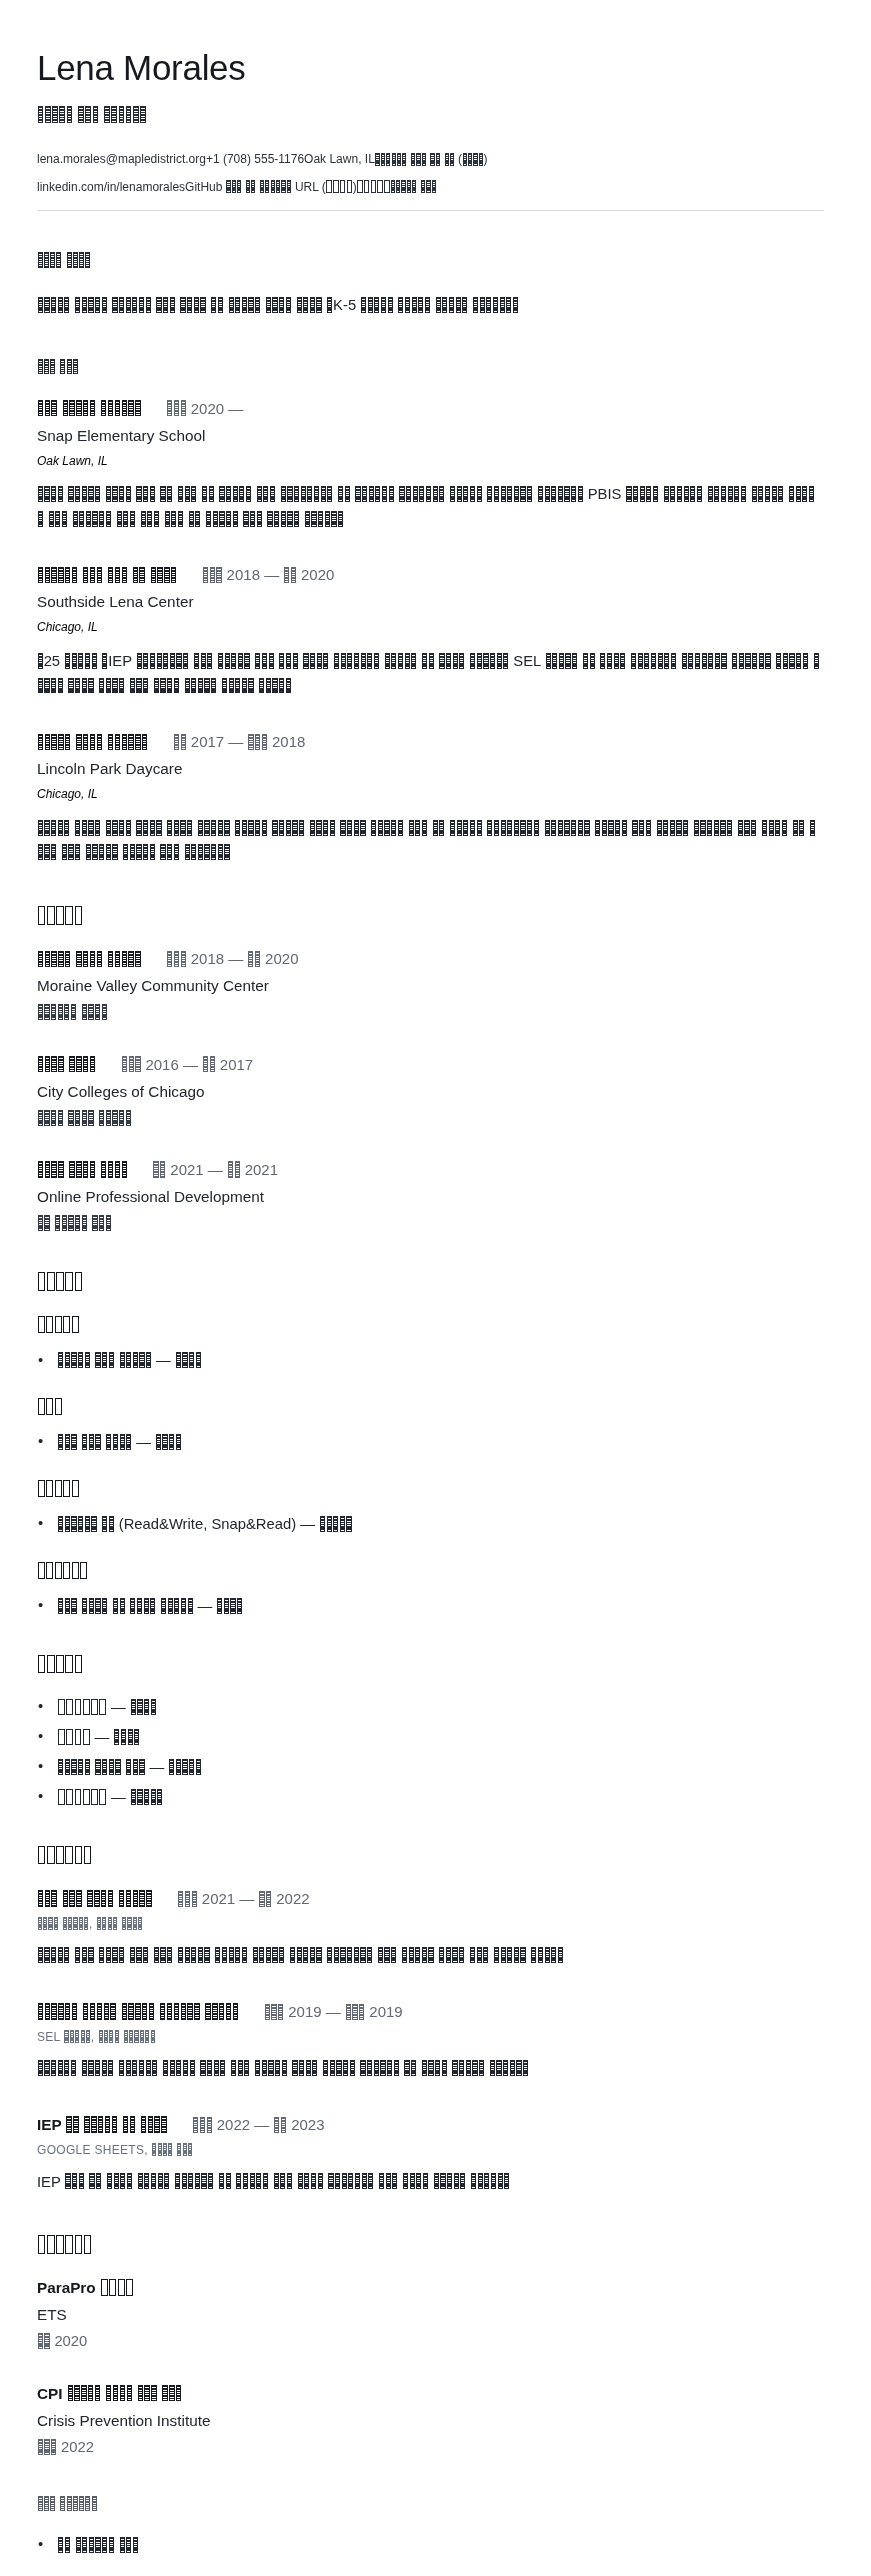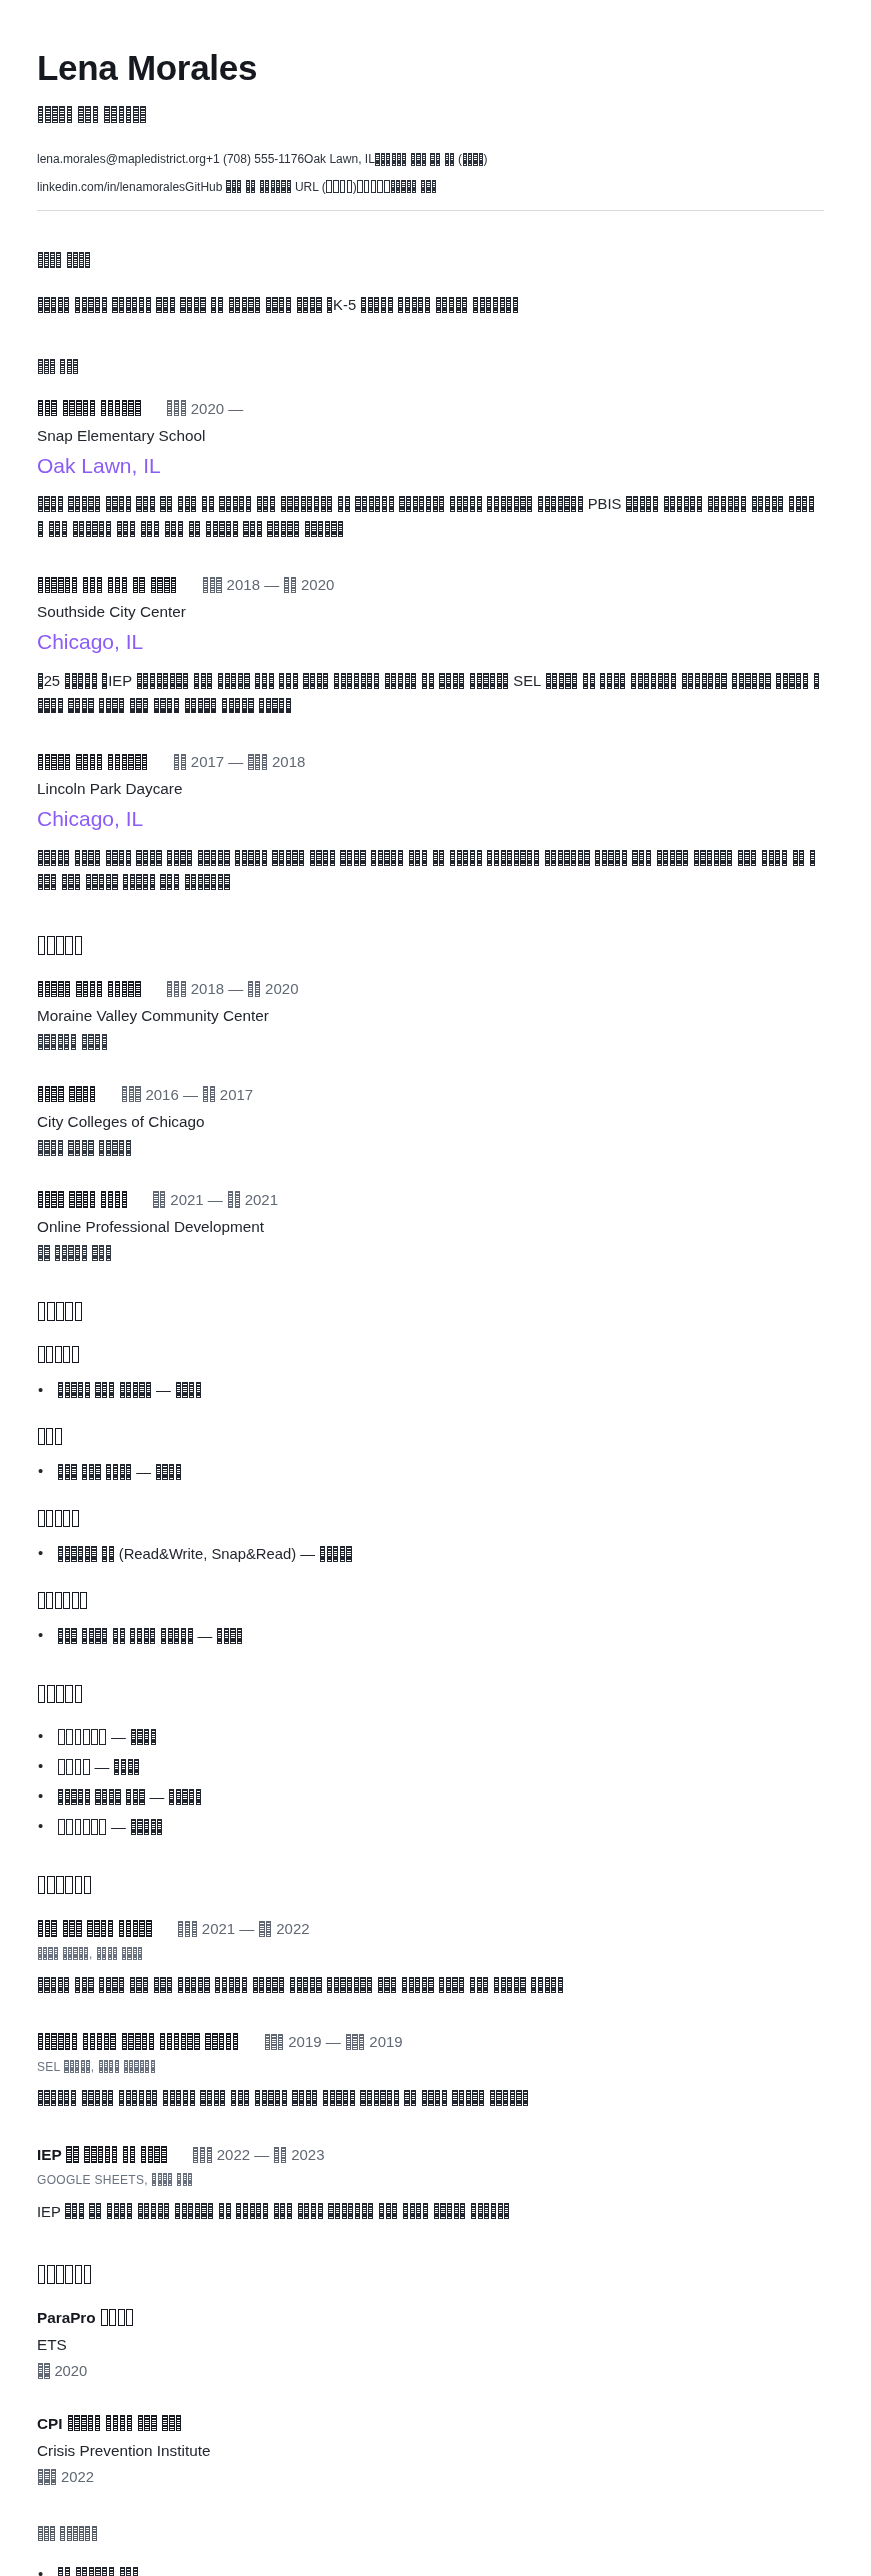--- a/index.html
+++ b/index.html
@@ -16,37 +16,37 @@
   }
   
   .hb {
     display:inline-block; box-sizing:border-box;
     width:0.46em; height:1.1em; margin:0 0.05em;
     vertical-align:-0.2em;
     border:0.085em solid currentColor; background:transparent;
   }
   .ttl .tf, .name-line .tf { border-width:0.062em; }
 
-  h1 { font-size:35px; font-weight:700; margin:0 0 18px; letter-spacing:-0.3px; color:#16191f; }
+  h1 { font-size:35px; font-weight:400; margin:0 0 18px; letter-spacing:-0.3px; color:#16191f; }
   .subtitle { font-size:16px; color:#262b33; margin:0 0 28px; }
   .contact { font-size:12px; color:#2c323b; margin:0 0 13.6px; }
   hr.rule { border:none; border-top:1.1px solid #d7dadd; margin:16px 0 0; }
 
   section { margin-top:41px; }
   h2 { font-weight:400; margin:0 0 25px; }
   .h-filled  { font-size:14px; color:#262b33; }
   .h-outline { font-size:16.5px; color:#16191f; }
   .h-muted   { font-size:14px; color:#565d66; }
 
   .entry + .entry { margin-top:35px; }
   .trow { margin:0 0 9px; }
   .ttl  { font-size:15.3px; font-weight:700; color:#16191f; }
   .date { font-size:15px; color:#616873; margin-left:25px; font-weight:400; white-space:nowrap; }
   .company  { font-size:15.3px; color:#22262e; margin:0 0 9px; }
-  .location { font-size:21px; color:#8b5cf6; margin:0 0 14.8px; }
+  .location { font-size:12px; color:#000000; margin:0 0 14.8px;font-style:italic; }
   .desc { font-size:14.8px; color:#22262e; line-height:1.66; margin:0; max-width:783px; }
   .note { font-size:14.8px; color:#333a44; margin:0; }
   .tech { font-size:12px; color:#6a7280; letter-spacing:0.3px; margin:0 0 12.5px; }
   .dline { font-size:14.8px; color:#616873; margin:0; }
 
   ul.blist { list-style:none; margin:0; padding:0; }
   ul.blist li { position:relative; padding-left:20.4px; margin:0 0 13.6px; font-size:14.8px; color:#22262e; }
   ul.blist li:last-child { margin-bottom:0; }
   ul.blist li::before { content:"\2022"; position:absolute; left:1.1px; top:-0.6px; color:currentColor; }
 
@@ -81,21 +81,21 @@
       </div>
       <div class="company">Snap Elementary School</div>
       <div class="location">Oak Lawn, IL</div>
       <p class="desc"><span class="tf"></span><span class="tf"></span><span class="tf"></span><span class="tf"></span> <span class="tf"></span><span class="tf"></span><span class="tf"></span><span class="tf"></span><span class="tf"></span> <span class="tf"></span><span class="tf"></span><span class="tf"></span><span class="tf"></span> <span class="tf"></span><span class="tf"></span><span class="tf"></span> <span class="tf"></span><span class="tf"></span> <span class="tf"></span><span class="tf"></span><span class="tf"></span> <span class="tf"></span><span class="tf"></span> <span class="tf"></span><span class="tf"></span><span class="tf"></span><span class="tf"></span><span class="tf"></span> <span class="tf"></span><span class="tf"></span><span class="tf"></span> <span class="tf"></span><span class="tf"></span><span class="tf"></span><span class="tf"></span><span class="tf"></span><span class="tf"></span><span class="tf"></span><span class="tf"></span> <span class="tf"></span><span class="tf"></span> <span class="tf"></span><span class="tf"></span><span class="tf"></span><span class="tf"></span><span class="tf"></span><span class="tf"></span> <span class="tf"></span><span class="tf"></span><span class="tf"></span><span class="tf"></span><span class="tf"></span><span class="tf"></span><span class="tf"></span> <span class="tf"></span><span class="tf"></span><span class="tf"></span><span class="tf"></span><span class="tf"></span> <span class="tf"></span><span class="tf"></span><span class="tf"></span><span class="tf"></span><span class="tf"></span><span class="tf"></span><span class="tf"></span> <span class="tf"></span><span class="tf"></span><span class="tf"></span><span class="tf"></span><span class="tf"></span><span class="tf"></span><span class="tf"></span> PBIS <span class="tf"></span><span class="tf"></span><span class="tf"></span><span class="tf"></span><span class="tf"></span> <span class="tf"></span><span class="tf"></span><span class="tf"></span><span class="tf"></span><span class="tf"></span><span class="tf"></span> <span class="tf"></span><span class="tf"></span><span class="tf"></span><span class="tf"></span><span class="tf"></span><span class="tf"></span> <span class="tf"></span><span class="tf"></span><span class="tf"></span><span class="tf"></span><span class="tf"></span> <span class="tf"></span><span class="tf"></span><span class="tf"></span><span class="tf"></span><span class="tf"></span> <span class="tf"></span><span class="tf"></span><span class="tf"></span> <span class="tf"></span><span class="tf"></span><span class="tf"></span><span class="tf"></span><span class="tf"></span><span class="tf"></span> <span class="tf"></span><span class="tf"></span><span class="tf"></span> <span class="tf"></span><span class="tf"></span><span class="tf"></span> <span class="tf"></span><span class="tf"></span><span class="tf"></span> <span class="tf"></span><span class="tf"></span> <span class="tf"></span><span class="tf"></span><span class="tf"></span><span class="tf"></span><span class="tf"></span> <span class="tf"></span><span class="tf"></span><span class="tf"></span> <span class="tf"></span><span class="tf"></span><span class="tf"></span><span class="tf"></span><span class="tf"></span> <span class="tf"></span><span class="tf"></span><span class="tf"></span><span class="tf"></span><span class="tf"></span><span class="tf"></span></p>
     </div>
 
     <div class="entry">
       <div class="trow">
         <span class="ttl"><span class="tf"></span><span class="tf"></span><span class="tf"></span><span class="tf"></span><span class="tf"></span><span class="tf"></span> <span class="tf"></span><span class="tf"></span><span class="tf"></span> <span class="tf"></span><span class="tf"></span><span class="tf"></span> <span class="tf"></span><span class="tf"></span> <span class="tf"></span><span class="tf"></span><span class="tf"></span><span class="tf"></span></span><span class="date"><span class="tf"></span><span class="tf"></span><span class="tf"></span> 2018 — <span class="tf"></span><span class="tf"></span> 2020</span>
       </div>
-      <div class="company">Southside City Center</div>
+      <div class="company">Southside Lena Center</div>
       <div class="location">Chicago, IL</div>
       <p class="desc"><span class="tf"></span>25 <span class="tf"></span><span class="tf"></span><span class="tf"></span><span class="tf"></span><span class="tf"></span> <span class="tf"></span>IEP <span class="tf"></span><span class="tf"></span><span class="tf"></span><span class="tf"></span><span class="tf"></span><span class="tf"></span><span class="tf"></span><span class="tf"></span> <span class="tf"></span><span class="tf"></span><span class="tf"></span> <span class="tf"></span><span class="tf"></span><span class="tf"></span><span class="tf"></span><span class="tf"></span> <span class="tf"></span><span class="tf"></span><span class="tf"></span> <span class="tf"></span><span class="tf"></span><span class="tf"></span> <span class="tf"></span><span class="tf"></span><span class="tf"></span><span class="tf"></span> <span class="tf"></span><span class="tf"></span><span class="tf"></span><span class="tf"></span><span class="tf"></span><span class="tf"></span><span class="tf"></span> <span class="tf"></span><span class="tf"></span><span class="tf"></span><span class="tf"></span><span class="tf"></span> <span class="tf"></span><span class="tf"></span> <span class="tf"></span><span class="tf"></span><span class="tf"></span><span class="tf"></span> <span class="tf"></span><span class="tf"></span><span class="tf"></span><span class="tf"></span><span class="tf"></span><span class="tf"></span> SEL <span class="tf"></span><span class="tf"></span><span class="tf"></span><span class="tf"></span><span class="tf"></span> <span class="tf"></span><span class="tf"></span> <span class="tf"></span><span class="tf"></span><span class="tf"></span><span class="tf"></span> <span class="tf"></span><span class="tf"></span><span class="tf"></span><span class="tf"></span><span class="tf"></span><span class="tf"></span><span class="tf"></span> <span class="tf"></span><span class="tf"></span><span class="tf"></span><span class="tf"></span><span class="tf"></span><span class="tf"></span><span class="tf"></span> <span class="tf"></span><span class="tf"></span><span class="tf"></span><span class="tf"></span><span class="tf"></span><span class="tf"></span> <span class="tf"></span><span class="tf"></span><span class="tf"></span><span class="tf"></span><span class="tf"></span> <span class="tf"></span><span class="tf"></span><span class="tf"></span><span class="tf"></span><span class="tf"></span> <span class="tf"></span><span class="tf"></span><span class="tf"></span><span class="tf"></span> <span class="tf"></span><span class="tf"></span><span class="tf"></span><span class="tf"></span> <span class="tf"></span><span class="tf"></span><span class="tf"></span> <span class="tf"></span><span class="tf"></span><span class="tf"></span><span class="tf"></span> <span class="tf"></span><span class="tf"></span><span class="tf"></span><span class="tf"></span><span class="tf"></span> <span class="tf"></span><span class="tf"></span><span class="tf"></span><span class="tf"></span><span class="tf"></span> <span class="tf"></span><span class="tf"></span><span class="tf"></span><span class="tf"></span><span class="tf"></span></p>
     </div>
 
     <div class="entry">
       <div class="trow">
         <span class="ttl"><span class="tf"></span><span class="tf"></span><span class="tf"></span><span class="tf"></span><span class="tf"></span> <span class="tf"></span><span class="tf"></span><span class="tf"></span><span class="tf"></span> <span class="tf"></span><span class="tf"></span><span class="tf"></span><span class="tf"></span><span class="tf"></span><span class="tf"></span></span><span class="date"><span class="tf"></span><span class="tf"></span> 2017 — <span class="tf"></span><span class="tf"></span><span class="tf"></span> 2018</span>
       </div>
       <div class="company">Lincoln Park Daycare</div>
       <div class="location">Chicago, IL</div>

